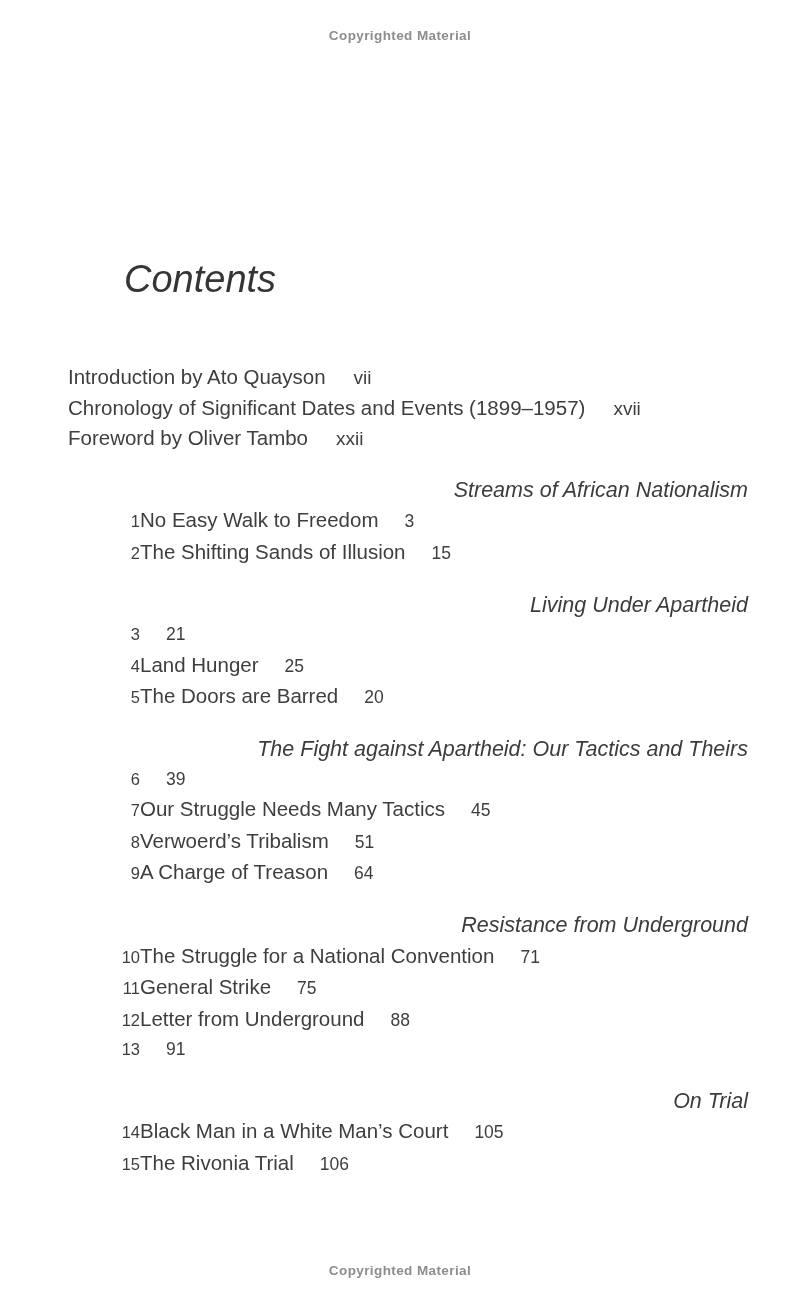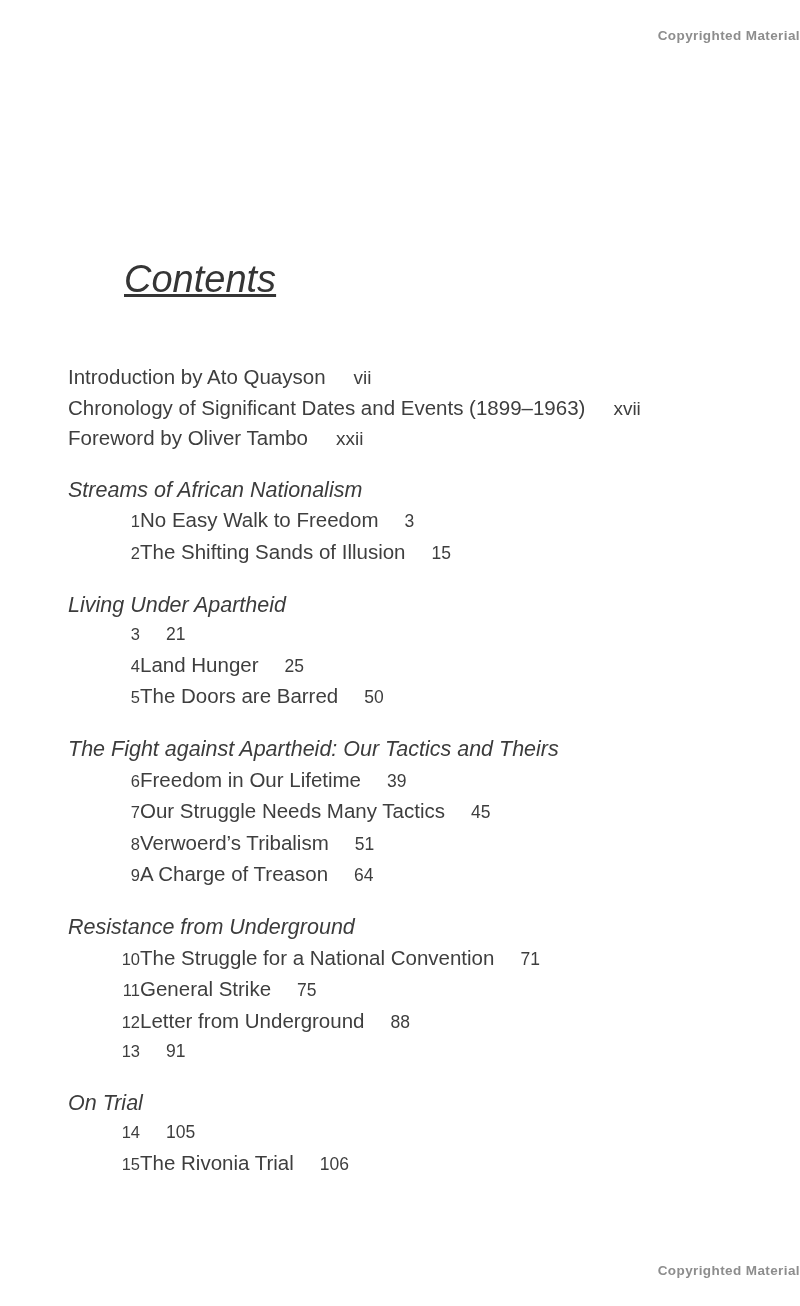--- a/index.html
+++ b/index.html
@@ -13,40 +13,39 @@
     height: 1306px;
     background: #ffffff;
     font-family: "Liberation Sans", sans-serif;
     color: #3e3e3e;
     overflow: hidden;
   }
   .copyright {
     position: absolute;
     left: 0;
     width: 100%;
-    text-align: right;
+    text-align: center;
     font-size: 13.5px;
     font-weight: bold;
     letter-spacing: 0.4px;
     color: #8d8d8d;
   }
   .copyright.top { top: 28px; }
   .copyright.bottom { top: 1263px; }
 
   .book-title {
     position: absolute;
     left: 124px;
     top: 258px;
     font-size: 38px;
     font-style: italic;
     font-weight: normal;
     letter-spacing: 0px;
     color: #353535;
     margin: 0;
-    text-decoration: underline;
   }
 
   .toc {
     position: absolute;
     left: 68px;
     top: 362px;
     width: 680px;
     font-size: 20.5px;
     line-height: 29.6px;
   }
@@ -56,20 +55,21 @@
   .fm-page {
     margin-left: 28px;
     font-size: 19px;
   }
 
   .section { margin-top: 22px; }
   .section-heading {
     font-style: italic;
     font-size: 21.5px;
     color: #3c3c3c;
+    text-align: right;
   }
   .chapter-row {
     display: flex;
     align-items: baseline;
     white-space: nowrap;
   }
   .chapter-num {
     width: 72px;
     text-align: right;
     font-size: 16.5px;
@@ -93,21 +93,21 @@
 
   <h1 class="book-title">Contents</h1>
 
   <div class="toc">
 
     <div class="front-matter">
       <div class="fm-row">
         <span class="fm-label">Introduction by Ato Quayson</span><span class="fm-page">vii</span>
       </div>
       <div class="fm-row">
-        <span class="fm-label">Chronology of Significant Dates and Events (1899–1963)</span><span class="fm-page">xvii</span>
+        <span class="fm-label">Chronology of Significant Dates and Events (1899–1957)</span><span class="fm-page">xvii</span>
       </div>
       <div class="fm-row">
         <span class="fm-label">Foreword by Oliver Tambo</span><span class="fm-page">xxii</span>
       </div>
     </div>
 
     <div class="section">
       <div class="section-heading">Streams of African Nationalism</div>
       <div class="chapter-row">
         <span class="chapter-num">1</span>
@@ -128,29 +128,28 @@
         <span class="chapter-page">21</span>
       </div>
       <div class="chapter-row">
         <span class="chapter-num">4</span>
         <span class="chapter-title">Land Hunger</span>
         <span class="chapter-page">25</span>
       </div>
       <div class="chapter-row">
         <span class="chapter-num">5</span>
         <span class="chapter-title">The Doors are Barred</span>
-        <span class="chapter-page">50</span>
+        <span class="chapter-page">20</span>
       </div>
     </div>
 
     <div class="section">
       <div class="section-heading">The Fight against Apartheid: Our Tactics and Theirs</div>
       <div class="chapter-row">
         <span class="chapter-num">6</span>
-        <span class="chapter-title">Freedom in Our Lifetime</span>
         <span class="chapter-page">39</span>
       </div>
       <div class="chapter-row">
         <span class="chapter-num">7</span>
         <span class="chapter-title">Our Struggle Needs Many Tactics</span>
         <span class="chapter-page">45</span>
       </div>
       <div class="chapter-row">
         <span class="chapter-num">8</span>
         <span class="chapter-title">Verwoerd’s Tribalism</span>
@@ -183,20 +182,21 @@
       <div class="chapter-row">
         <span class="chapter-num">13</span>
         <span class="chapter-page">91</span>
       </div>
     </div>
 
     <div class="section">
       <div class="section-heading">On Trial</div>
       <div class="chapter-row">
         <span class="chapter-num">14</span>
+        <span class="chapter-title">Black Man in a White Man’s Court</span>
         <span class="chapter-page">105</span>
       </div>
       <div class="chapter-row">
         <span class="chapter-num">15</span>
         <span class="chapter-title">The Rivonia Trial</span>
         <span class="chapter-page">106</span>
       </div>
     </div>
 
   </div>

